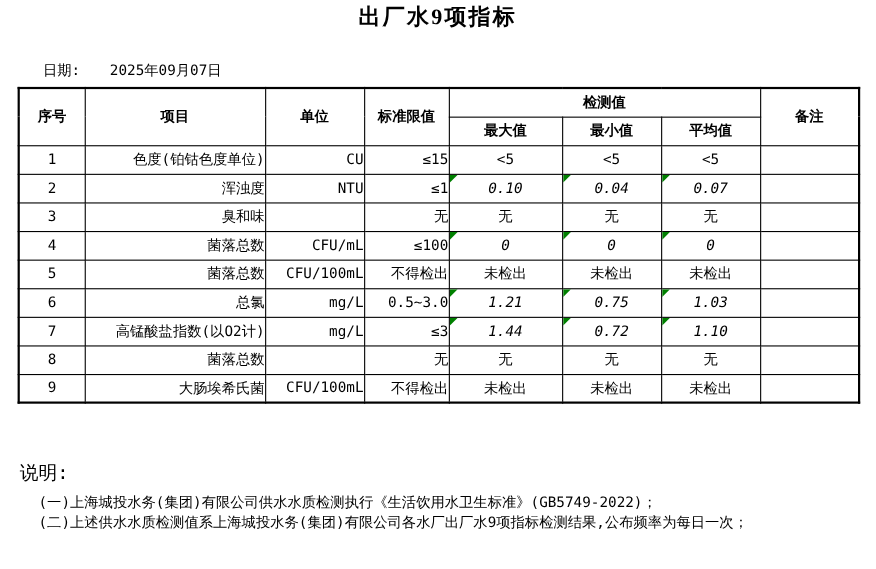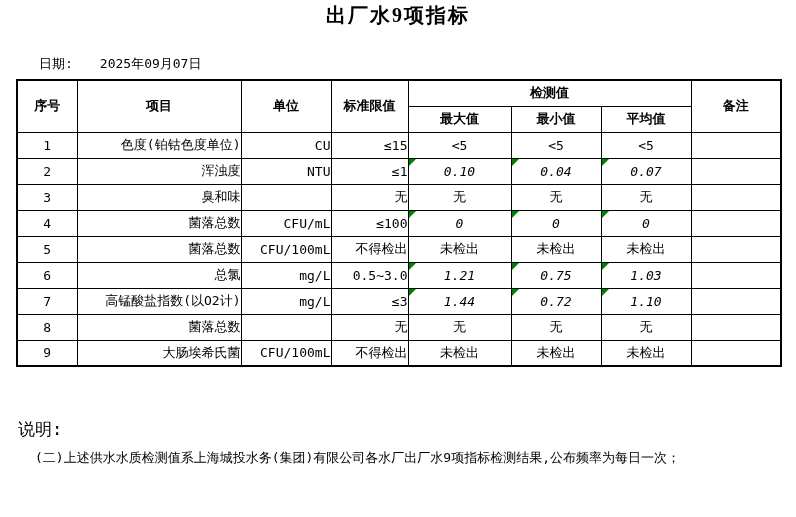--- a/index.html
+++ b/index.html
@@ -204,14 +204,15 @@
       <td class="val">未检出</td>
       <td class="val">未检出</td>
       <td class="val">未检出</td>
       <td></td>
     </tr>
   </tbody>
 </table>
 
 <div class="notes-label">说明:</div>
 <div class="notes">
+  <div class="note-item">(一)上海城投水务(集团)有限公司供水水质检测执行《生活饮用水卫生标准》(GB5749-2022)；</div>
   <div class="note-item">(二)上述供水水质检测值系上海城投水务(集团)有限公司各水厂出厂水9项指标检测结果,公布频率为每日一次；</div>
 </div>
 
 </body></html>

